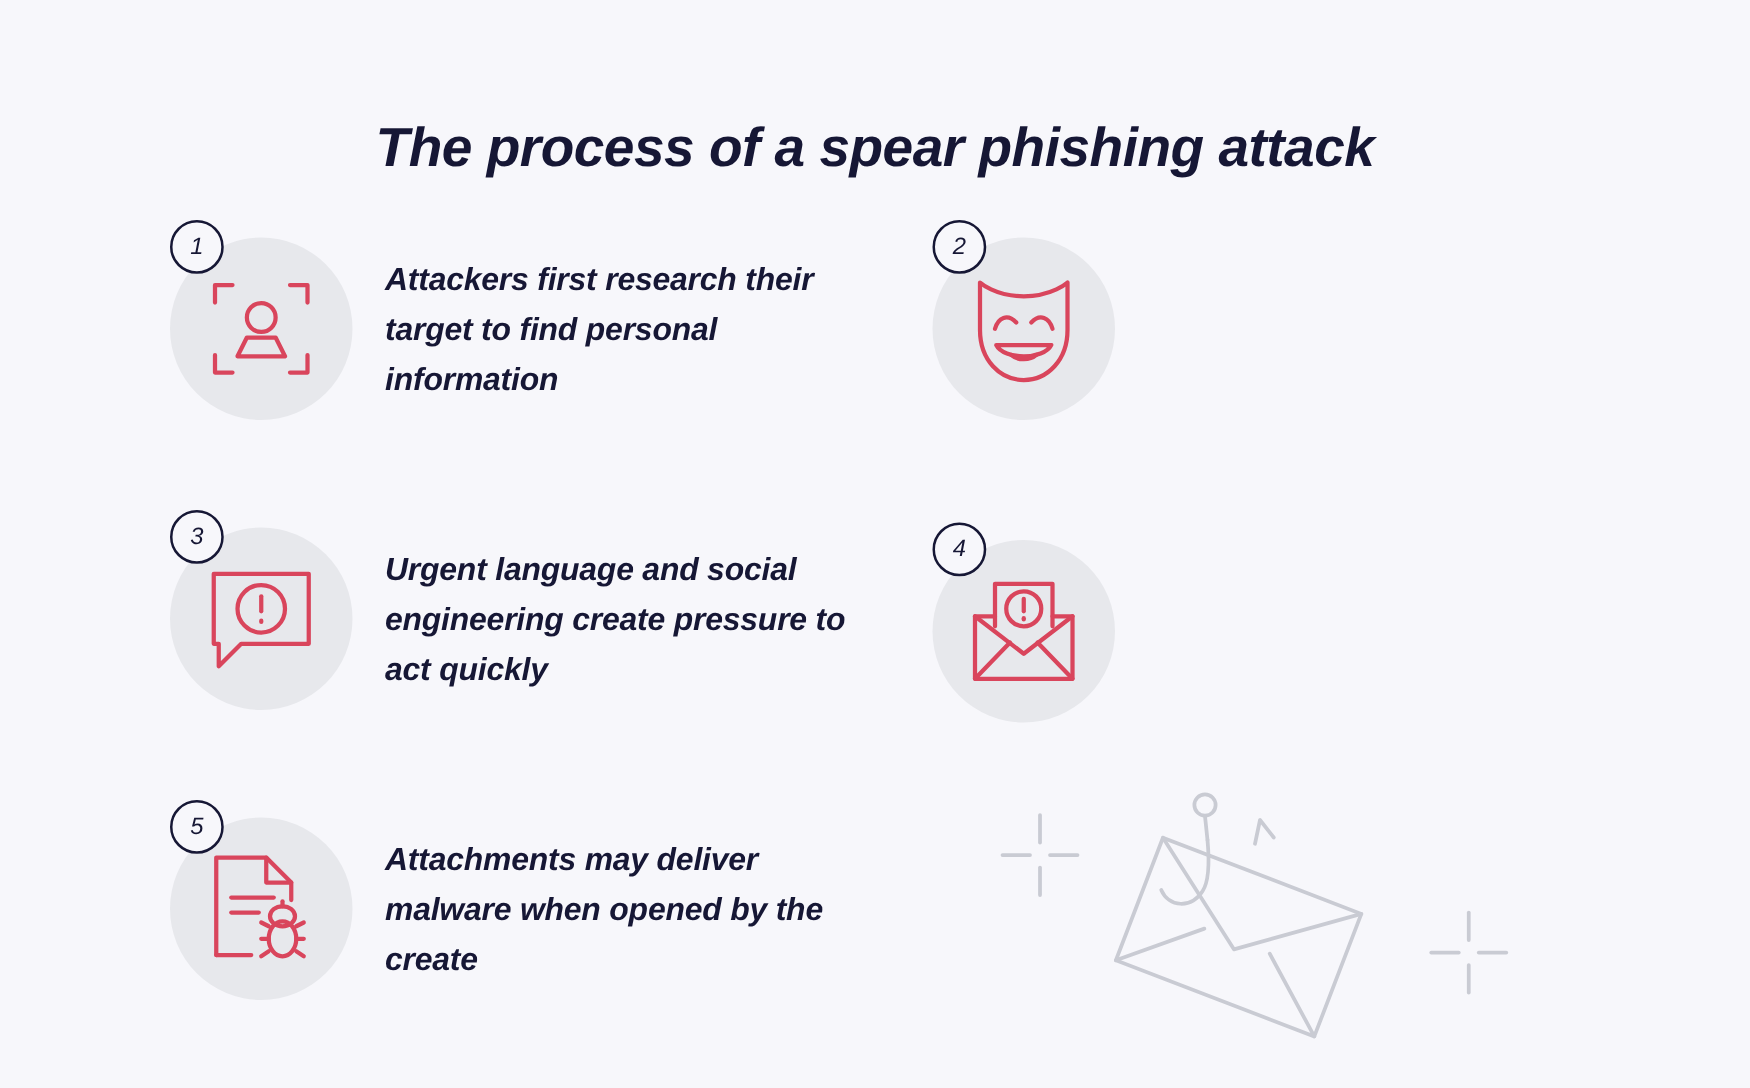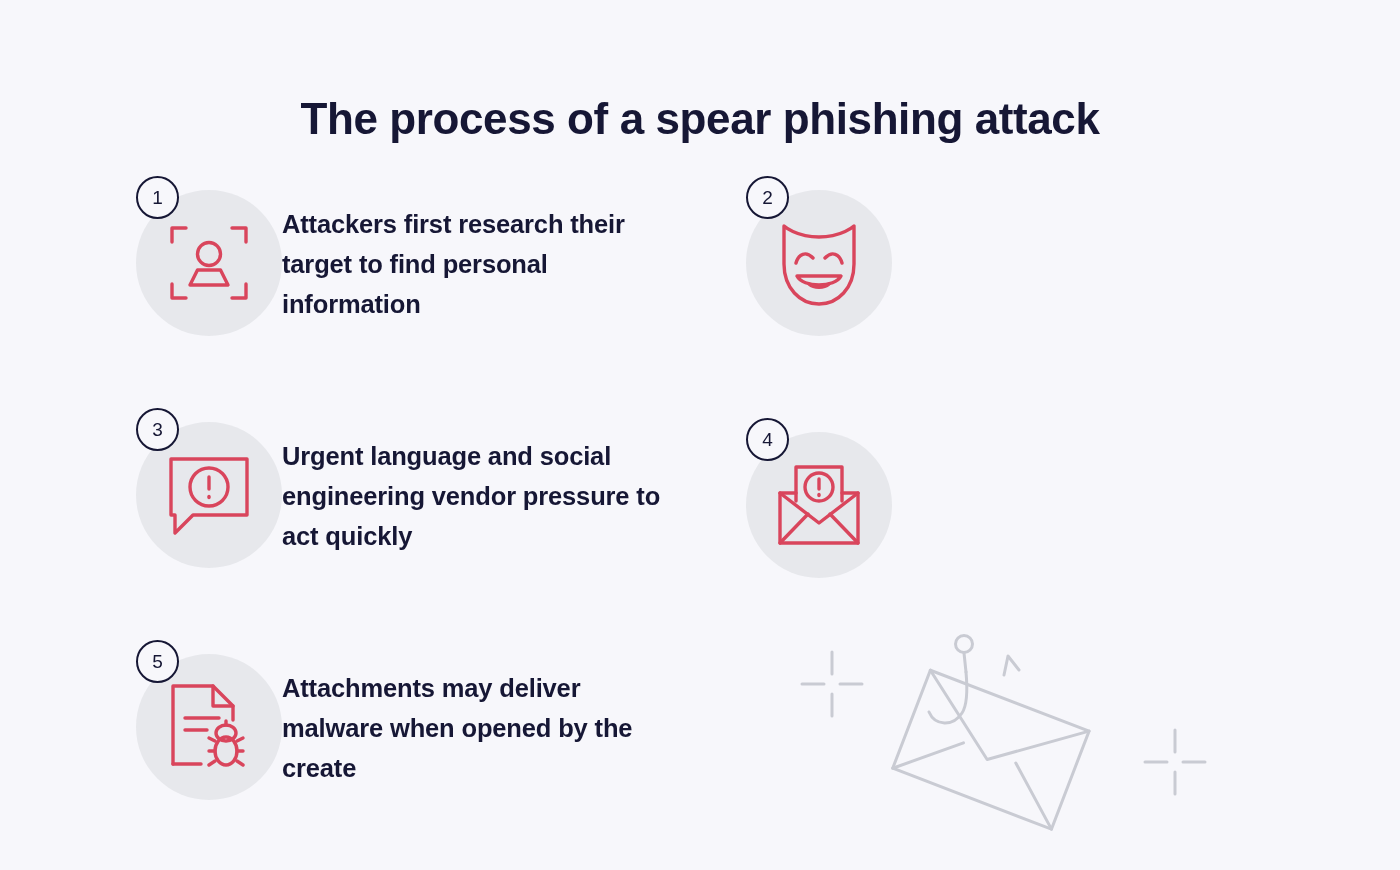--- a/index.html
+++ b/index.html
@@ -12,20 +12,21 @@
     background: #F7F7FB;
     font-family: "Liberation Sans", sans-serif;
     overflow: hidden;
     position: relative;
   }
 
   #infographic {
     position: relative;
     width: 1400px;
     height: 768px;
+    font-style: italic;
   }
 
   
   .page-title {
     position: absolute;
     top: 62px;
     left: 0;
     width: 1400px;
     text-align: center;
     font-size: 44px;
@@ -96,20 +97,21 @@
     align-items: center;
     justify-content: center;
     font-size: 19px;
     font-weight: 500;
     color: #161735;
     z-index: 3;
     box-sizing: border-box;
   }
 
   .step-text {
+    margin-left: 26px;
     padding-top: 28px;
     font-size: 25.5px;
     line-height: 40px;
     font-weight: 600;
     letter-spacing: -0.15px;
     color: #161735;
     max-width: 380px;
   }
   .step-2 .step-text,
   .step-4 .step-text { max-width: 400px; }
@@ -187,21 +189,21 @@
             <path d="M8 8 H84 V64 H30 L12 82 L12 64 H8 Z"></path>
             <circle cx="46" cy="36" r="19"></circle>
             <path d="M46 26 V38"></path>
             <path d="M46 45.5 V46.5"></path>
           </svg>
         </div>
         <div class="step-badge">
           <span>3</span>
         </div>
       </div>
-      <div class="step-text">Urgent language and social engineering vendor pressure to act quickly</div>
+      <div class="step-text">Urgent language and social engineering create pressure to act quickly</div>
     </div>
 
     <div class="step step-4">
       <div class="icon-zone">
         <div class="icon-disc"></div>
         <div class="icon-art">
           <svg width="94" height="88" viewBox="0 0 94 88" fill="none" stroke="#D9455C" stroke-width="3.4" stroke-linecap="round" stroke-linejoin="round">
             <path d="M24 40 V6 H70 V40"></path>
             <circle cx="47" cy="26" r="14"></circle>
             <path d="M47 18 V28"></path>

